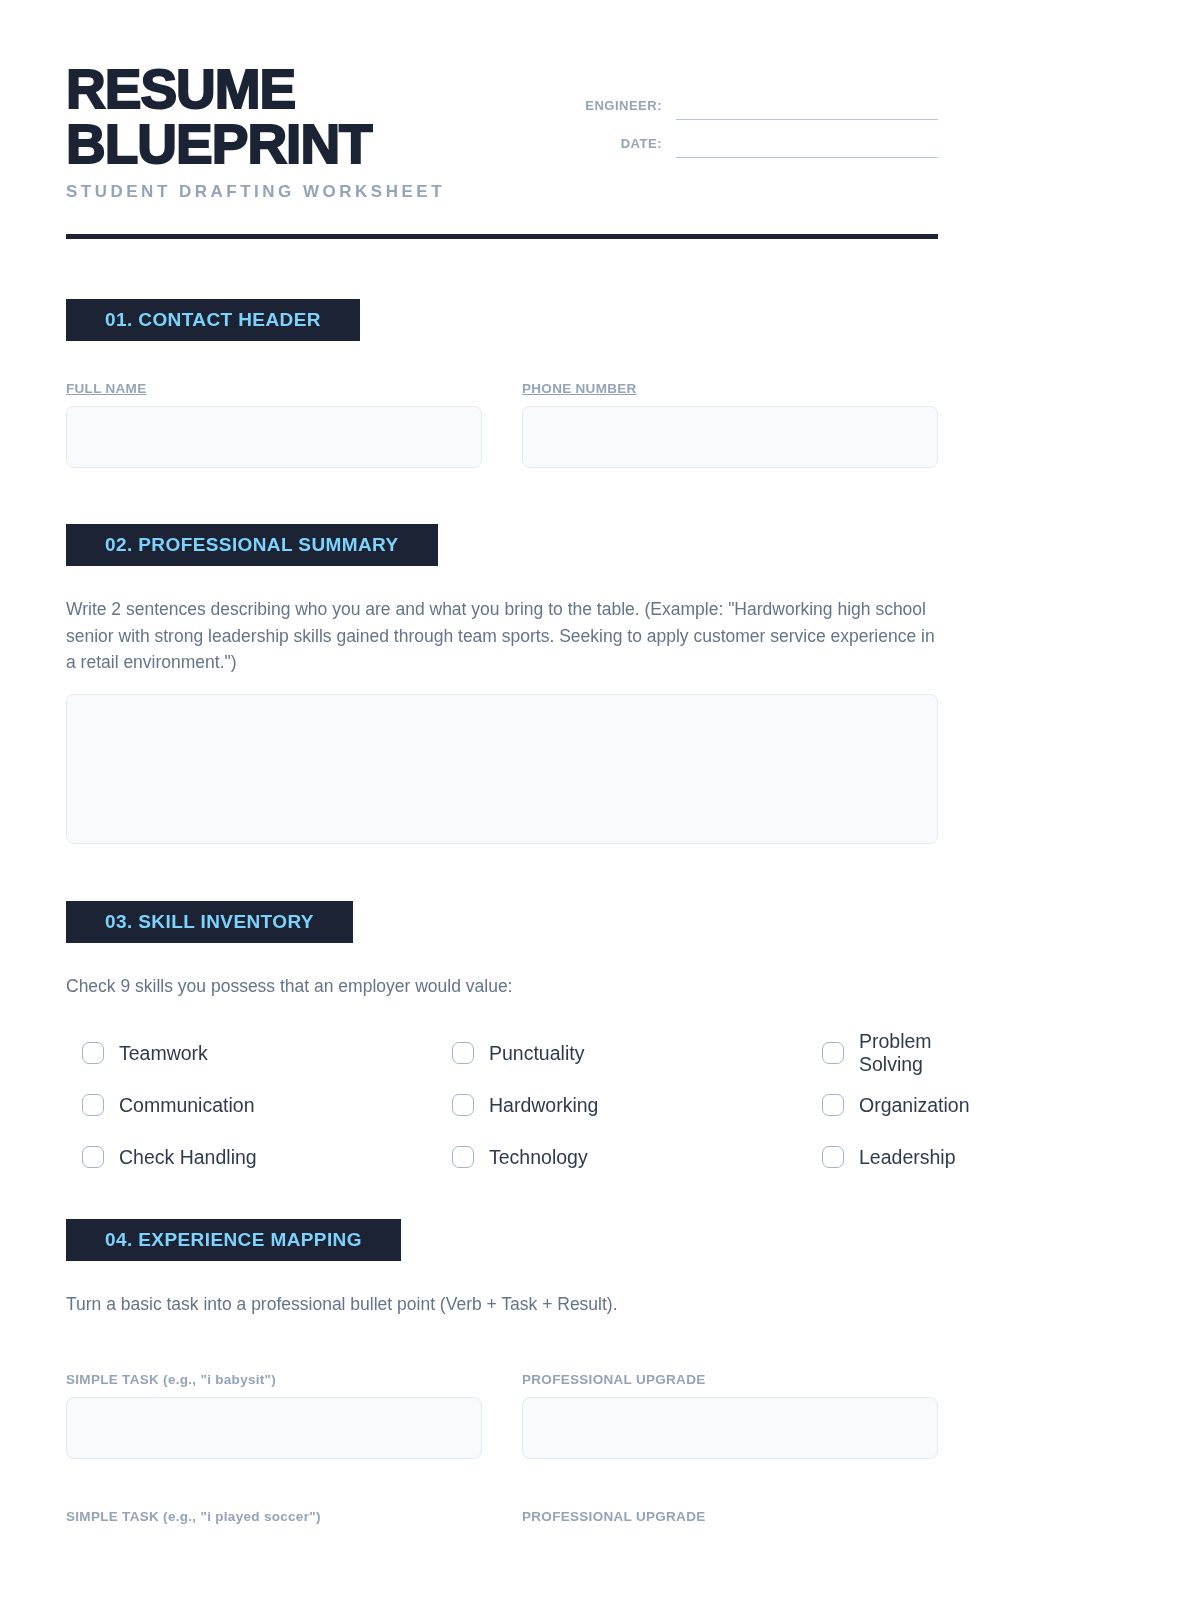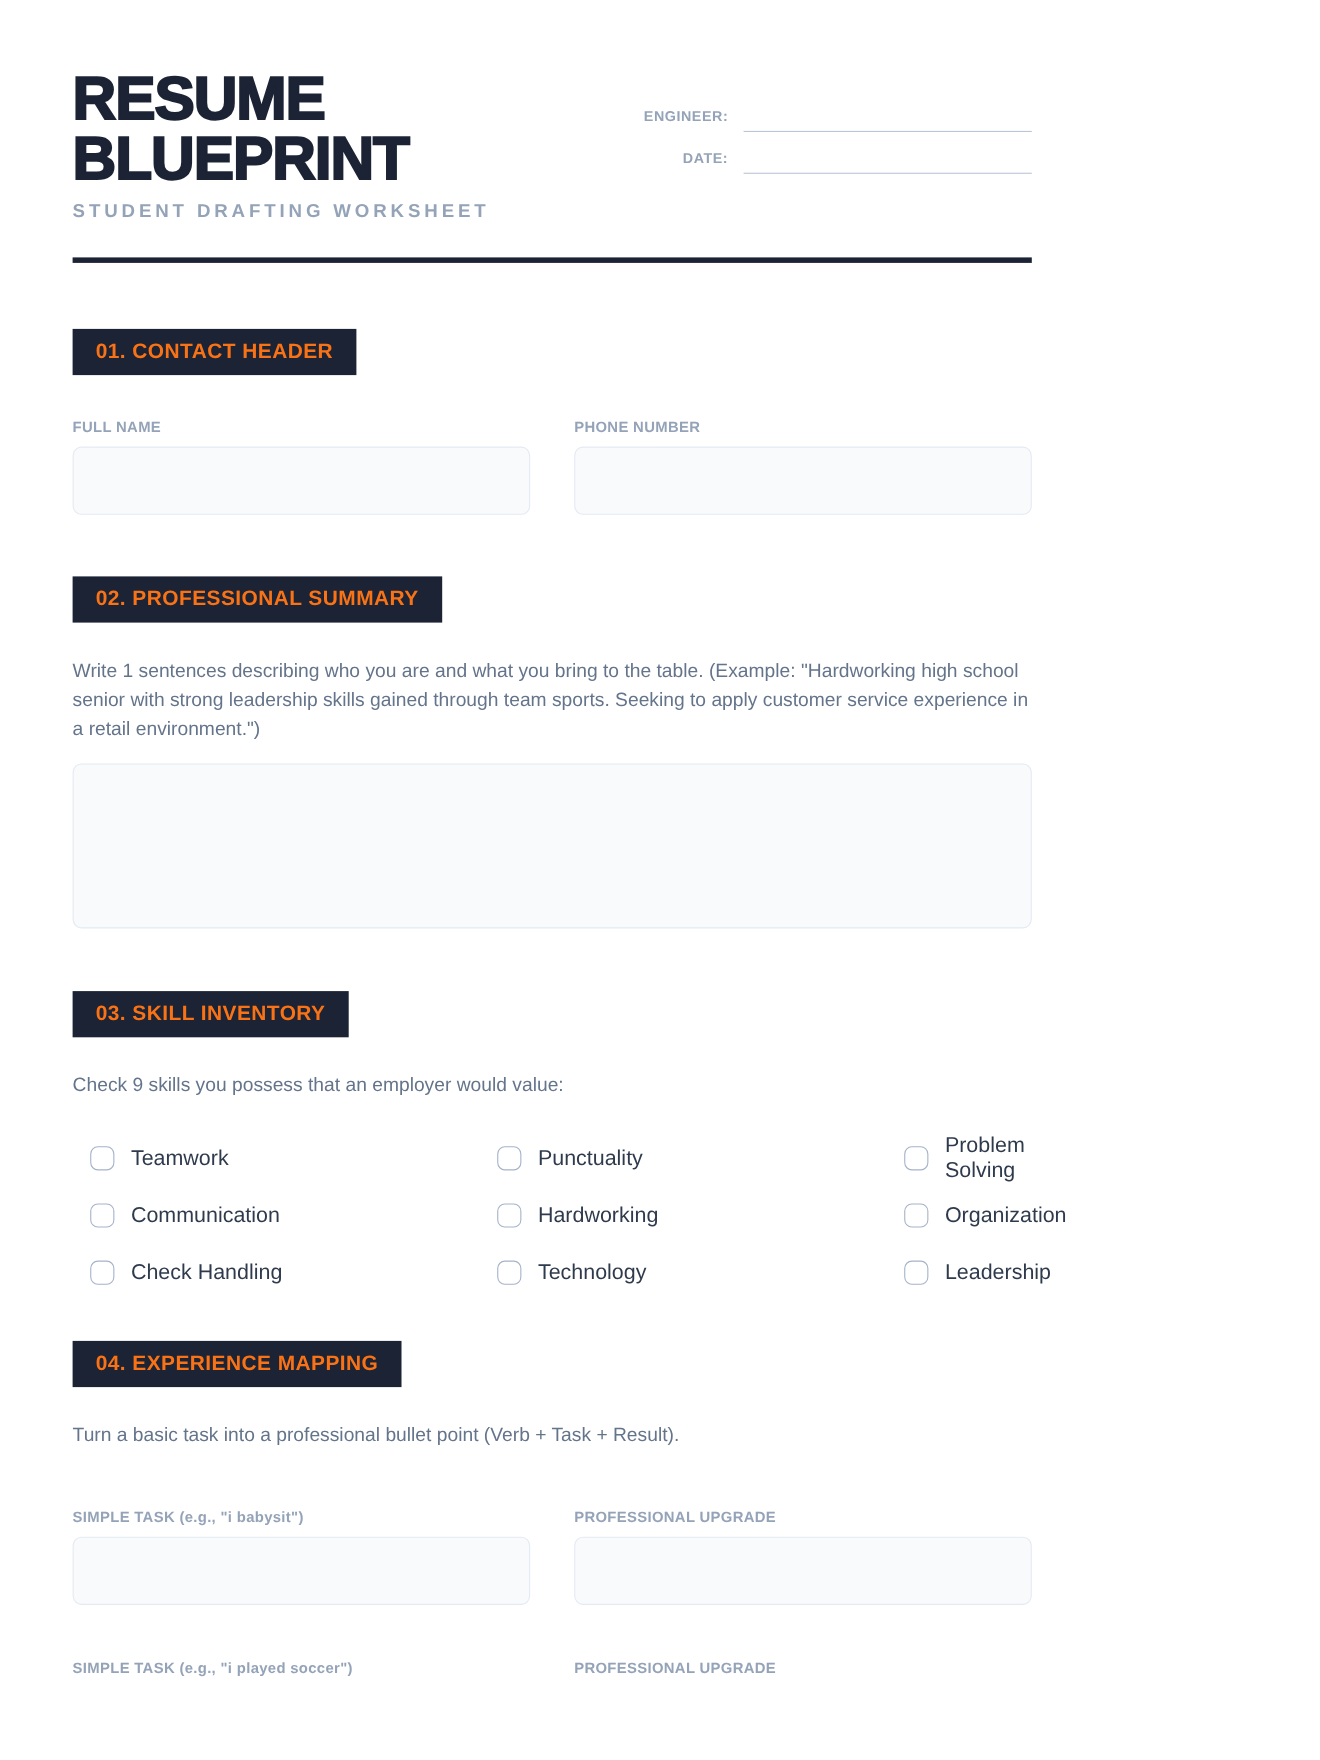--- a/index.html
+++ b/index.html
@@ -22,36 +22,36 @@
   .meta-row { display: flex; align-items: flex-start; margin-bottom: 16px; }
   .meta-label {
     font-size: 13px; font-weight: bold; color: #94a3b8;
     letter-spacing: 0.5px; width: 90px; text-align: right; padding-bottom: 3px;
   }
   .meta-line { width: 262px; margin-left: 14px; border-bottom: 1.5px solid #b9c5d8; height: 22px; }
   .divider { margin-top: 32px; height: 5px; background: #1b2334; }
 
   
   .badge {
-    display: inline-block; background: #1b2334; color: #f97316;
+    display: inline-block; background: #1b2334; color: #7dd3fc;
     font-size: 19px; font-weight: bold; letter-spacing: 0.4px;
-    padding: 10px 21px;
+    padding: 10px 39px;
   }
   .mt-contact { margin-top: 60px; }
   .mt-summary { margin-top: 56px; }
   .mt-skills  { margin-top: 57px; }
   .mt-exp     { margin-top: 48px; }
 
   
   .grid2 { display: grid; grid-template-columns: 1fr 1fr; column-gap: 40px; }
   .field-label {
     font-size: 13.5px; font-weight: bold; color: #94a3b8; letter-spacing: 0.3px;
   }
   .field-label .note { font-weight: normal; }
-  .mt-label-1 { margin-top: 40px; }
+  .mt-label-1 { margin-top: 40px; text-decoration: underline; }
   .mt-label-2 { margin-top: 34px; }
   .mt-label-3 { margin-top: 54px; }
   .mt-label-4 { margin-top: 50px; }
   .box {
     margin-top: 10px; height: 62px;
     background: #f8fafc; border: 1.5px solid #e4eaf2; border-radius: 8px;
   }
   .box-lg { margin-top: 18px; height: 150px; background: #f8fafc; border: 1.5px solid #e4eaf2; border-radius: 8px; }
 
   
@@ -104,21 +104,21 @@
     </div>
     <div>
       <div class="field-label mt-label-1"><span>PHONE NUMBER</span><span class="note"></span></div>
       <div class="box"></div>
     </div>
   </div>
 
   <div>
     <span class="badge mt-summary">02. PROFESSIONAL SUMMARY</span>
   </div>
-  <div class="instr">Write 1 sentences describing who you are and what you bring to the table. (Example: "Hardworking high school senior with strong leadership skills gained through team sports. Seeking to apply customer service experience in a retail environment.")</div>
+  <div class="instr">Write 2 sentences describing who you are and what you bring to the table. (Example: "Hardworking high school senior with strong leadership skills gained through team sports. Seeking to apply customer service experience in a retail environment.")</div>
   <div class="box-lg"></div>
 
   <div>
     <span class="badge mt-skills">03. SKILL INVENTORY</span>
   </div>
   <div class="instr">Check 9 skills you possess that an employer would value:</div>
   <div class="skills-grid">
     <div class="skill">
       <span class="cb"></span>
       <span class="skill-label">Teamwork</span>

